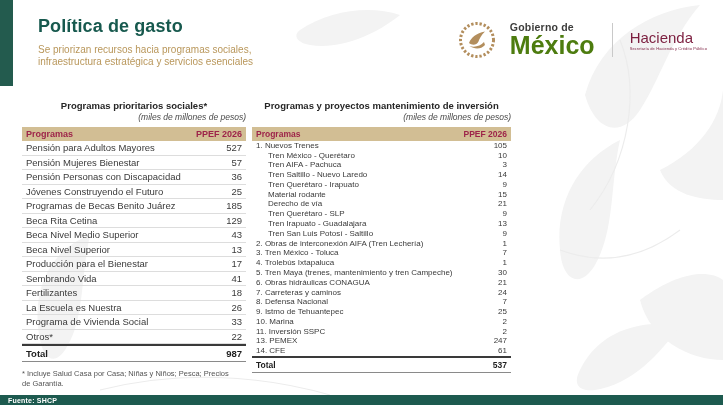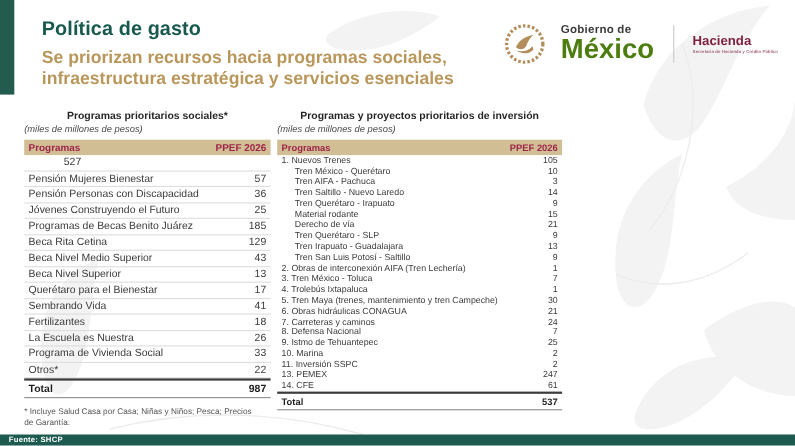--- a/index.html
+++ b/index.html
@@ -19,42 +19,42 @@
     position: absolute; left: 0; top: 0;
     width: 13px; height: 86px;
     background: #235B4E;
   }
   .header-titles { position: absolute; left: 38px; top: 16px; }
   .page-title {
     font-size: 18px; font-weight: bold; color: #17594E;
     margin-bottom: 7px; letter-spacing: 0.1px;
   }
   .page-subtitle {
-    font-size: 16px; font-weight: bold; color: #B9975B;
+    font-size: 10px; font-weight: normal; color: #B9975B;
     line-height: 1.18; white-space: pre-line;
   }
 
   .logos {
     position: absolute; top: 20px; right: 16px;
     display: flex; align-items: center; gap: 13px;
   }
   .eagle { width: 40px; height: 40px; }
   .gob-text { line-height: 1; }
   .gob-line1 { font-size: 10.5px; color: #3C3C3B; font-weight: bold; letter-spacing: 0.2px; }
   .gob-line2 { font-size: 25px; color: #4d7c0f; font-weight: bold; margin-top: 1px; }
   .logo-divider { width: 1px; height: 34px; background: #C9C9C9; margin: 0 4px; }
   .hacienda-block { line-height: 1; }
-  .hacienda-name { font-size: 12px; font-weight: bold; color: #7C1E3F; }
+  .hacienda-name { font-size: 15px; font-weight: normal; color: #7C1E3F; }
   .hacienda-sub { font-size: 4px; color: #7C1E3F; margin-top: 2px; letter-spacing: 0.1px; }
 
   .table-block { position: absolute; top: 100px; }
   .table-block.left  { left: 22px;  width: 224px; }
   .table-block.right { left: 252px; width: 259px; }
   .tbl-title { text-align: center; font-weight: bold; font-size: 9.5px; color: #262626; }
-  .tbl-units { text-align: left; font-style: italic; font-size: 8.5px; color: #4a4a4a; margin: 1px 0 5px; }
+  .tbl-units { text-align: right; font-style: italic; font-size: 8.5px; color: #4a4a4a; margin: 1px 0 5px; }
   .tbl-header {
     display: flex; justify-content: space-between; align-items: flex-start;
     background: #D2BE94; color: #9D2449; font-weight: bold;
     padding: 2px 4px;
     gap: 11px;
   }
   .left .tbl-header { font-size: 9px; }
   .right .tbl-header { font-size: 8.5px; }
   .tbl-row { display: flex; justify-content: space-between; align-items: baseline; }
   .left .tbl-row {
@@ -137,20 +137,21 @@
 
   <div class="table-block left">
     <div class="tbl-title">Programas prioritarios sociales*</div>
     <div class="tbl-units">(miles de millones de pesos)</div>
     <div class="tbl-header">
       <span class="cell-label">Programas</span>
       <span class="cell-value">PPEF 2026</span>
     </div>
     <div class="tbl-rows">
         <div class="tbl-row">
+          <span class="cell-label">Pensión para Adultos Mayores</span>
           <span class="cell-value">527</span>
         </div>
         <div class="tbl-row">
           <span class="cell-label">Pensión Mujeres Bienestar</span>
           <span class="cell-value">57</span>
         </div>
         <div class="tbl-row">
           <span class="cell-label">Pensión Personas con Discapacidad</span>
           <span class="cell-value">36</span>
         </div>
@@ -168,21 +169,21 @@
         </div>
         <div class="tbl-row">
           <span class="cell-label">Beca Nivel Medio Superior</span>
           <span class="cell-value">43</span>
         </div>
         <div class="tbl-row">
           <span class="cell-label">Beca Nivel Superior</span>
           <span class="cell-value">13</span>
         </div>
         <div class="tbl-row">
-          <span class="cell-label">Querétaro para el Bienestar</span>
+          <span class="cell-label">Producción para el Bienestar</span>
           <span class="cell-value">17</span>
         </div>
         <div class="tbl-row">
           <span class="cell-label">Sembrando Vida</span>
           <span class="cell-value">41</span>
         </div>
         <div class="tbl-row">
           <span class="cell-label">Fertilizantes</span>
           <span class="cell-value">18</span>
         </div>
@@ -200,21 +201,21 @@
         </div>
       </div>
     <div class="tbl-total">
       <span class="cell-label">Total</span>
       <span class="cell-value">987</span>
     </div>
     <div class="footnote">* Incluye Salud Casa por Casa; Niñas y Niños; Pesca; Precios de Garantía.</div>
   </div>
 
   <div class="table-block right">
-    <div class="tbl-title">Programas y proyectos prioritarios de inversión</div>
+    <div class="tbl-title">Programas y proyectos mantenimiento de inversión</div>
     <div class="tbl-units">(miles de millones de pesos)</div>
     <div class="tbl-header">
       <span class="cell-label">Programas</span>
       <span class="cell-value">PPEF 2026</span>
     </div>
     <div class="tbl-rows">
         <div class="tbl-row">
           <span class="cell-label">1. Nuevos Trenes</span>
           <span class="cell-value">105</span>
         </div>

